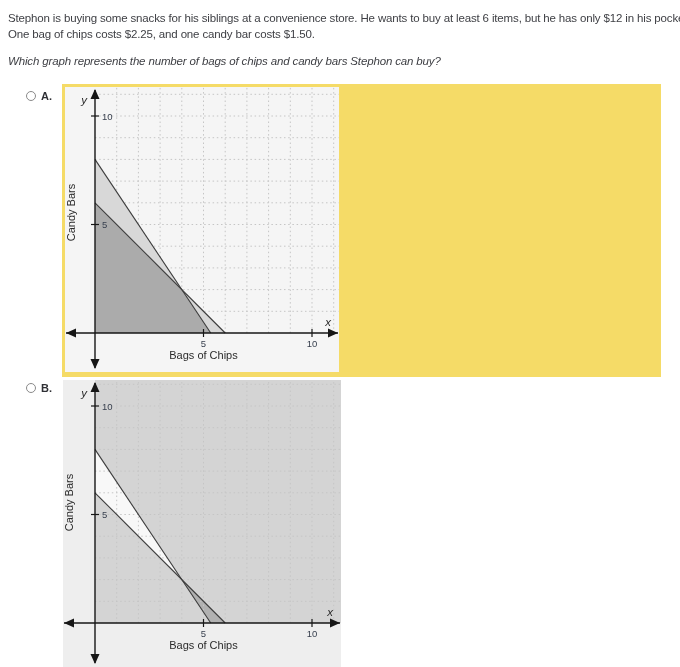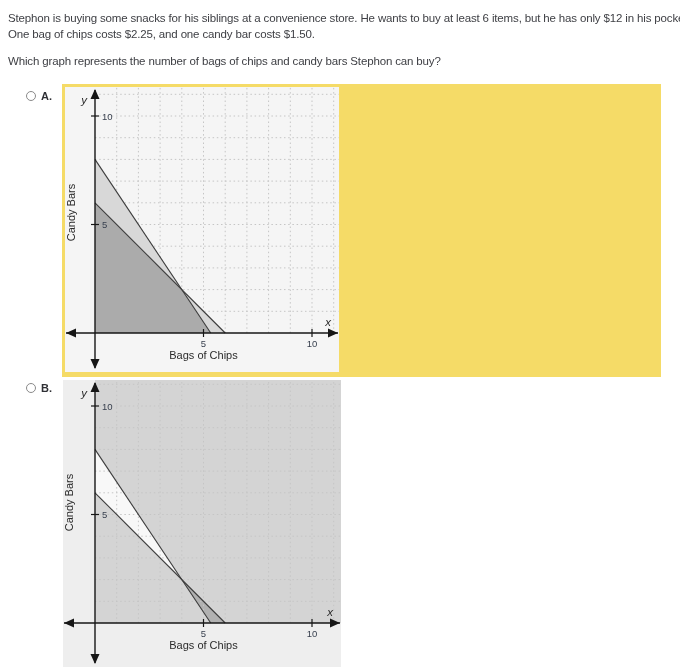--- a/index.html
+++ b/index.html
@@ -7,21 +7,21 @@
   body {
     width:680px; height:667px; position:relative; overflow:hidden;
     font-family:"Liberation Sans", sans-serif;
   }
   .qline {
     position:absolute; left:8px; white-space:nowrap;
     font-size:11.5px; letter-spacing:-0.15px; color:#3f4045;
   }
   #q1 { top:12px; }
   #q2 { top:28px; }
-  #q3 { top:55px; }
+  #q3 { top:55px;font-style:italic; }
   .radio {
     position:absolute; width:10px; height:10px;
     border:1px solid #8a8a8a; border-radius:50%; background:#fff;
     cursor:pointer;
   }
   #radioA { left:26px; top:91px; }
   #radioB { left:26px; top:383px; }
   .opt-label {
     position:absolute; font-size:11px; font-weight:bold; color:#2f3035;
   }

